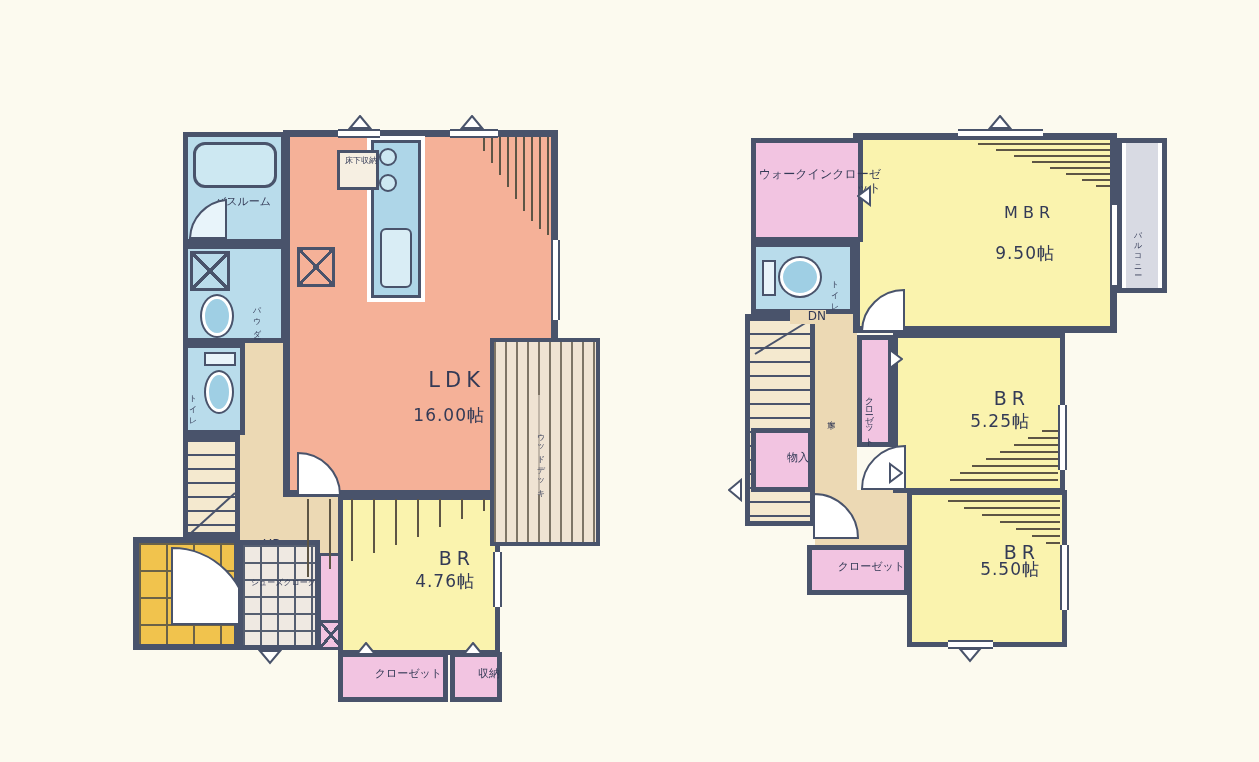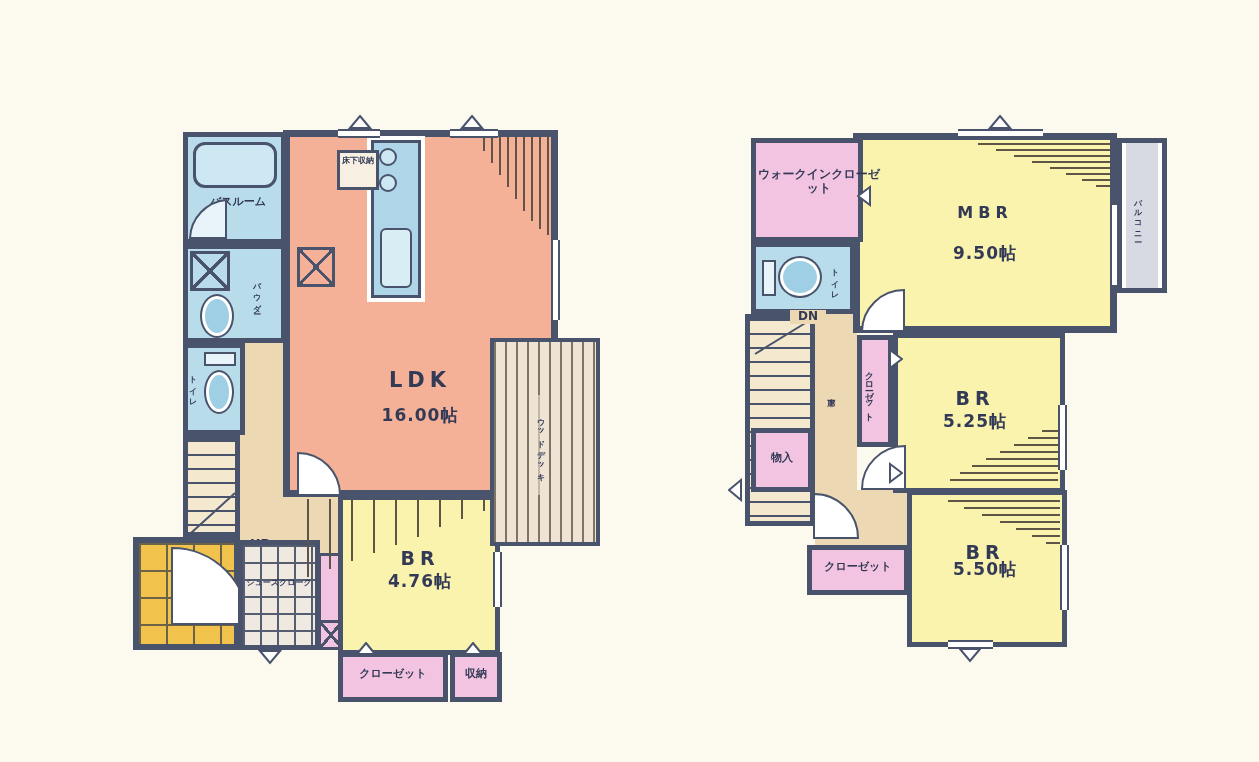--- a/index.html
+++ b/index.html
@@ -35,21 +35,21 @@
   .tub{border:3px solid #49536b;border-radius:12px;background:#cde8f2;}
   .counter{background:#aed6e8;border:3px solid #49536b;}
   .sink{background:#d9edf5;border:2px solid #49536b;border-radius:6px;}
   .burner{width:14px;height:14px;border-radius:50%;border:2px solid #49536b;background:#cde8f2;display:inline-block;}
   .oval{border:3px solid #fff;border-radius:50%;background:#9fcfe4;box-shadow:0 0 0 2px #49536b;}
   .tank{background:#e8f4fa;border:2px solid #49536b;}
   
   .win-h{background:#fff;border-top:2px solid #49536b;border-bottom:2px solid #49536b;height:9px;}
   .win-v{background:#fff;border-left:2px solid #49536b;border-right:2px solid #49536b;width:9px;}
   
-  .lbl{font-weight:bold;line-height:1.15;text-align:center;}
+  .lbl{font-weight:normal;line-height:1.15;text-align:right;}
   .roomname{font-size:21px;letter-spacing:5px;}
   .roomsize{font-size:17px;letter-spacing:1px;}
   .small{font-size:11px;}
   .tiny{font-size:8px;}
   .vt{writing-mode:vertical-rl;text-orientation:upright;letter-spacing:2px;}
   svg{display:block;}
 </style>
 </head>
 <body>
 

